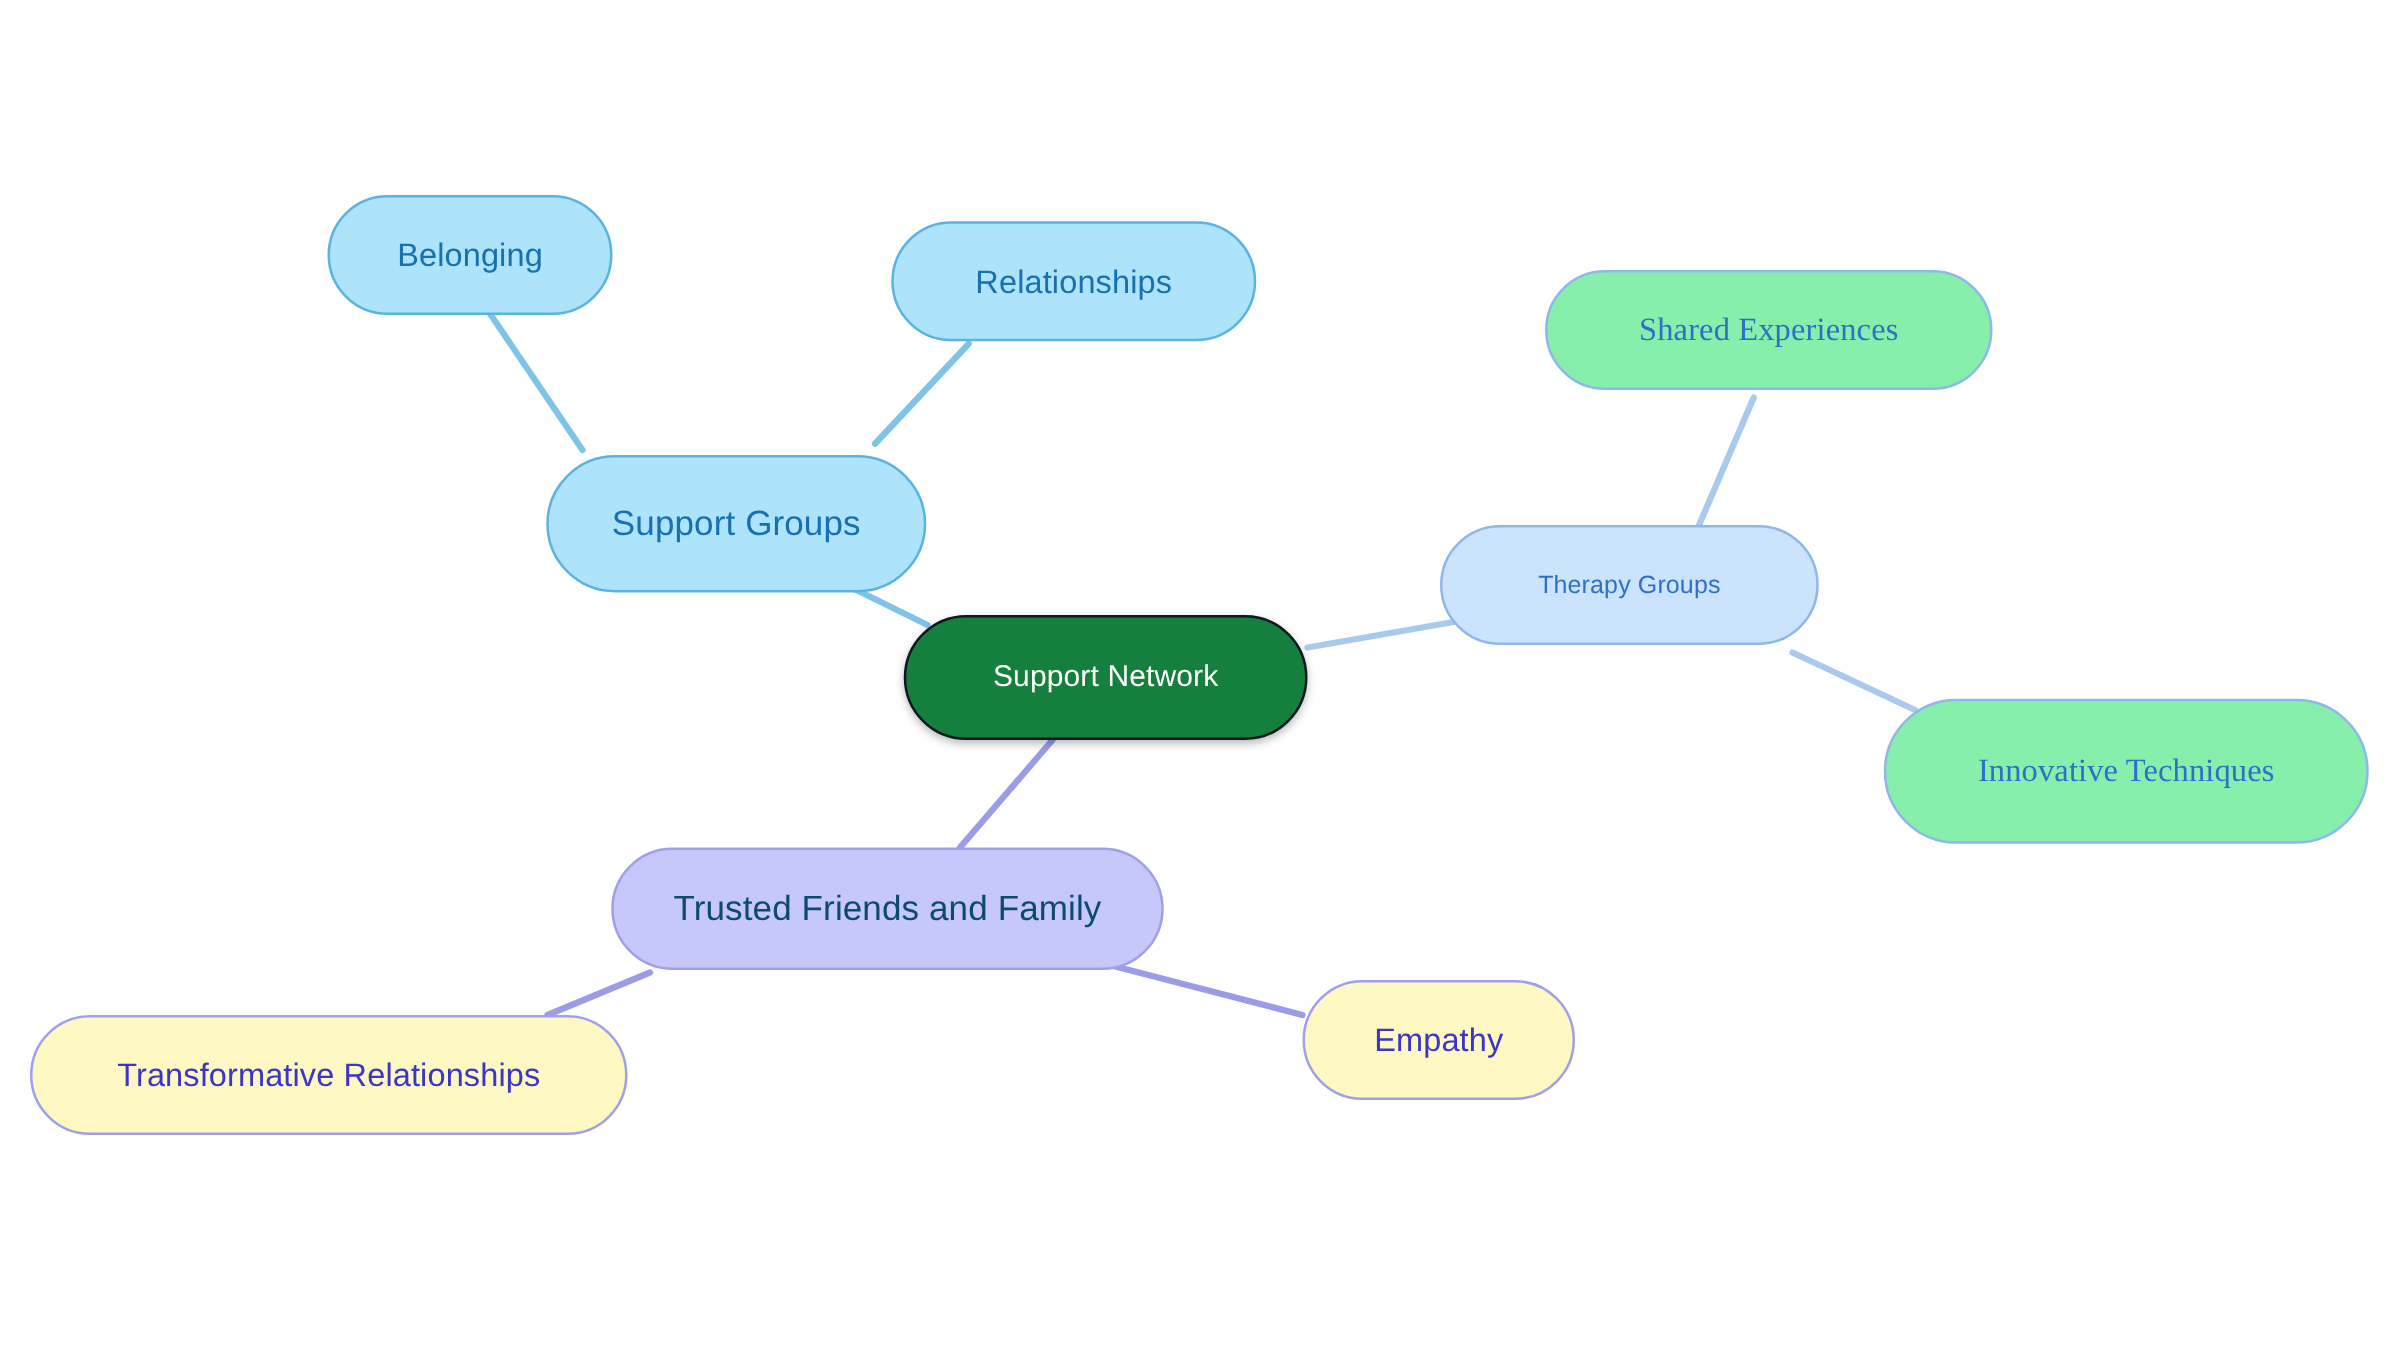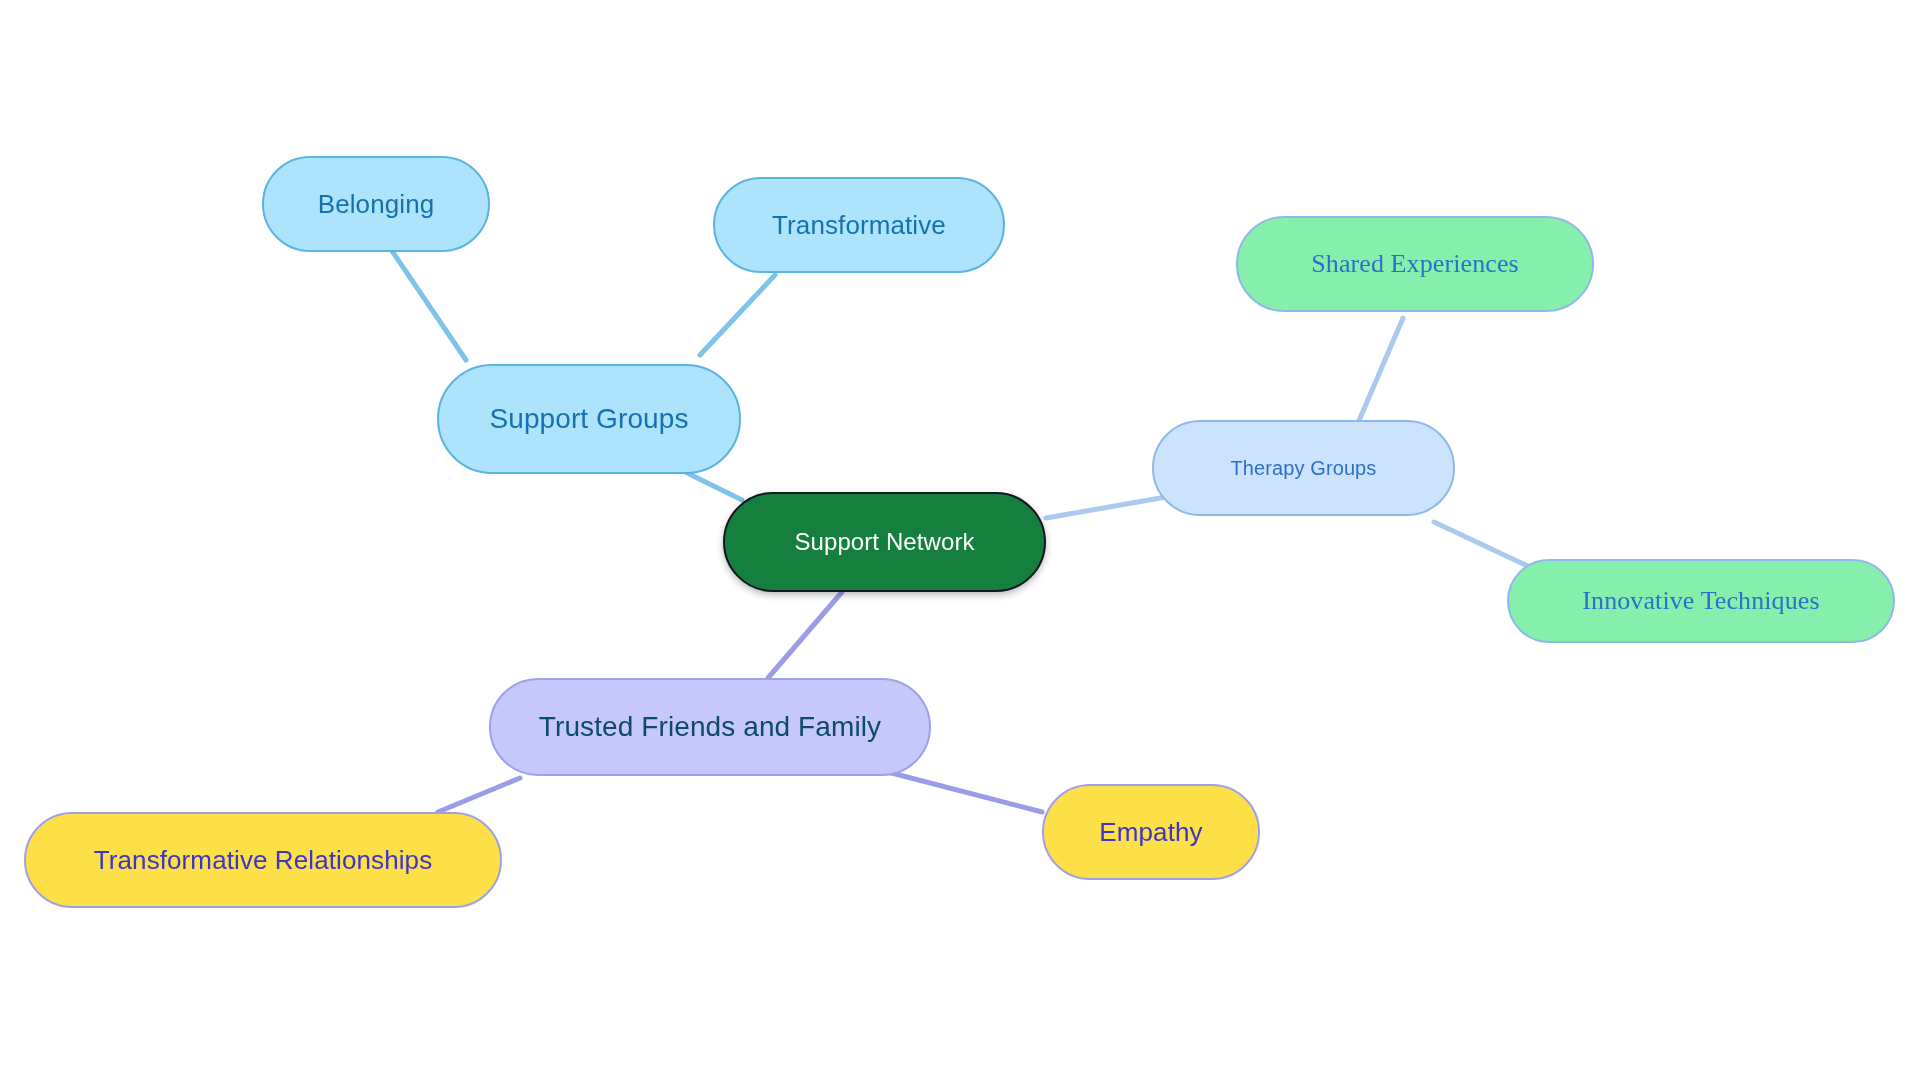--- a/index.html
+++ b/index.html
@@ -73,21 +73,21 @@
     font-size: 26px;
     font-family: Liberation Serif, serif;
   }
   .node-branch-purple {
     background: #c6c7fb;
     border-color: #9ea0ea;
     color: #0c4a6e;
     font-size: 28px;
   }
   .node-leaf-purple {
-    background: #fde047;
+    background: #fef9c3;
     border-color: #9ea0ea;
     color: #3b35c9;
     font-size: 26px;
   }
 </style>
 </head>
 <body>
 
 <div id="mindmap-canvas">
 
@@ -112,32 +112,32 @@
 
   <div class="node node-branch-cyan" style="left:437px; top:340px; width:304px; height:110px;margin-top:24px;">
     <span class="node-label">Support Groups</span>
   </div>
 
   <div class="node node-leaf-cyan" style="left:262px; top:156px; width:228px; height:96px;text-align:center;">
     <span class="node-label">Belonging</span>
   </div>
 
   <div class="node node-leaf-cyan" style="left:713px; top:177px; width:292px; height:96px;">
-    <span class="node-label">Transformative</span>
+    <span class="node-label">Relationships</span>
   </div>
 
   <div class="node node-branch-blue" style="left:1152px; top:420px; width:303px; height:96px;">
     <span class="node-label">Therapy Groups</span>
   </div>
 
   <div class="node node-leaf-blue" style="left:1236px; top:216px; width:358px; height:96px;">
     <span class="node-label">Shared Experiences</span>
   </div>
 
-  <div class="node node-leaf-blue" style="left:1507px; top:559px; width:388px; height:84px;">
+  <div class="node node-leaf-blue" style="left:1507px; top:559px; width:388px; height:116px;">
     <span class="node-label">Innovative Techniques</span>
   </div>
 
   <div class="node node-branch-purple" style="left:489px; top:678px; width:442px; height:98px;">
     <span class="node-label">Trusted Friends and Family</span>
   </div>
 
   <div class="node node-leaf-purple" style="left:24px; top:812px; width:478px; height:96px;">
     <span class="node-label">Transformative Relationships</span>
   </div>

